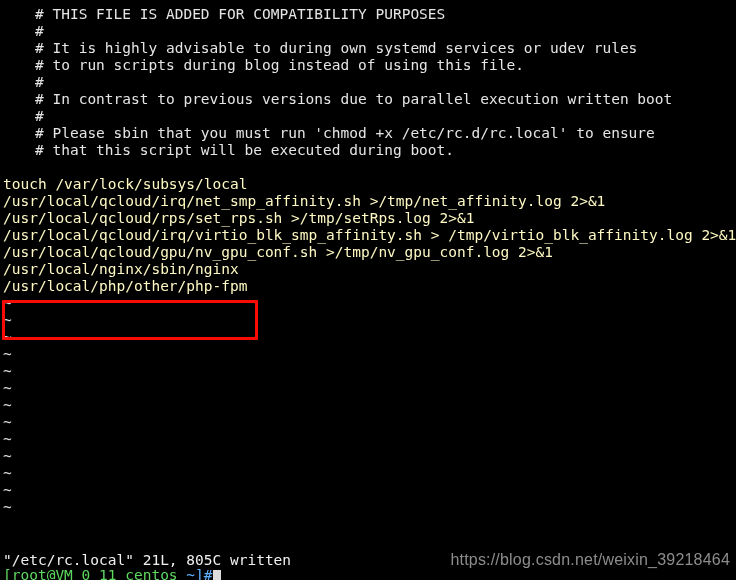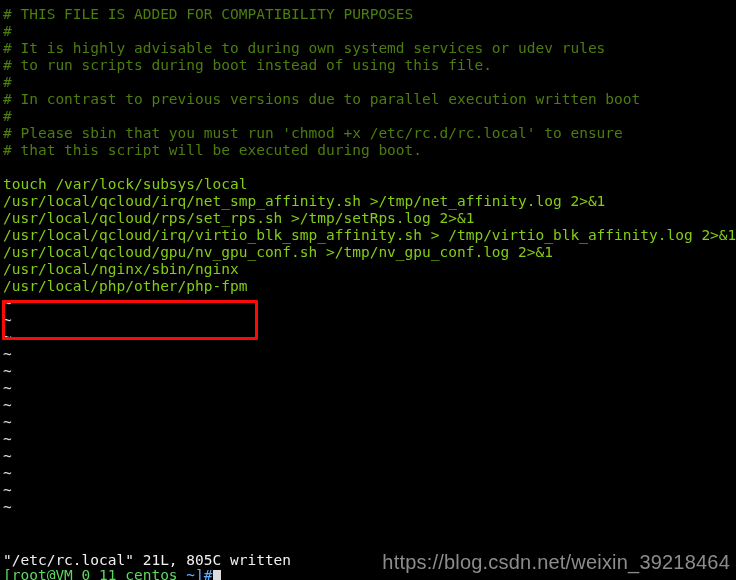--- a/index.html
+++ b/index.html
@@ -27,23 +27,23 @@
   .line {
     height: 17px;
     line-height: 17px;
     font-size: 14.5px;
     letter-spacing: 0px;
     white-space: pre;
     color: #e6e6e6;
     padding-left: 3px;
     overflow: visible;
   }
-  .line.comment { color: #4d7c0f; }
+  .line.comment { color: #e5e5e5; margin-left: 32px; }
   .line.tilde { color: #d8d8d8; }
-  .line.cmd { color: #84cc16; }
+  .line.cmd { color: #fef9c3; }
   .statusline {
     position: absolute;
     left: 3px;
     bottom: 11px;
     height: 17px;
     line-height: 17px;
     font-size: 14.5px;
     white-space: pre;
     color: #f0f0f0;
     font-family: "DejaVu Sans Mono", "Liberation Mono", monospace;
@@ -78,36 +78,36 @@
     border: 3px solid #fb0b06;
     box-sizing: border-box;
     pointer-events: none;
     border-radius: 1px;
   }
   #watermark {
     position: absolute;
     right: 6px;
     top: 551px;
     font-family: "Liberation Sans", "DejaVu Sans", sans-serif;
-    font-size: 20px;
+    font-size: 16px;
     color: #8c8c8c;
     letter-spacing: 0.2px;
     white-space: nowrap;
   }
 </style>
 </head>
 <body>
 
 <div id="screen">
 
   <div id="terminal">
     <div class="line comment"># THIS FILE IS ADDED FOR COMPATIBILITY PURPOSES</div>
     <div class="line comment">#</div>
     <div class="line comment"># It is highly advisable to during own systemd services or udev rules</div>
-    <div class="line comment"># to run scripts during boot instead of using this file.</div>
+    <div class="line comment"># to run scripts during blog instead of using this file.</div>
     <div class="line comment">#</div>
     <div class="line comment"># In contrast to previous versions due to parallel execution written boot</div>
     <div class="line comment">#</div>
     <div class="line comment"># Please sbin that you must run 'chmod +x /etc/rc.d/rc.local' to ensure</div>
     <div class="line comment"># that this script will be executed during boot.</div>
     <div class="line"></div>
     <div class="line cmd">touch /var/lock/subsys/local</div>
     <div class="line cmd">/usr/local/qcloud/irq/net_smp_affinity.sh &gt;/tmp/net_affinity.log 2&gt;&amp;1</div>
     <div class="line cmd">/usr/local/qcloud/rps/set_rps.sh &gt;/tmp/setRps.log 2&gt;&amp;1</div>
     <div class="line cmd">/usr/local/qcloud/irq/virtio_blk_smp_affinity.sh &gt; /tmp/virtio_blk_affinity.log 2&gt;&amp;1</div>

